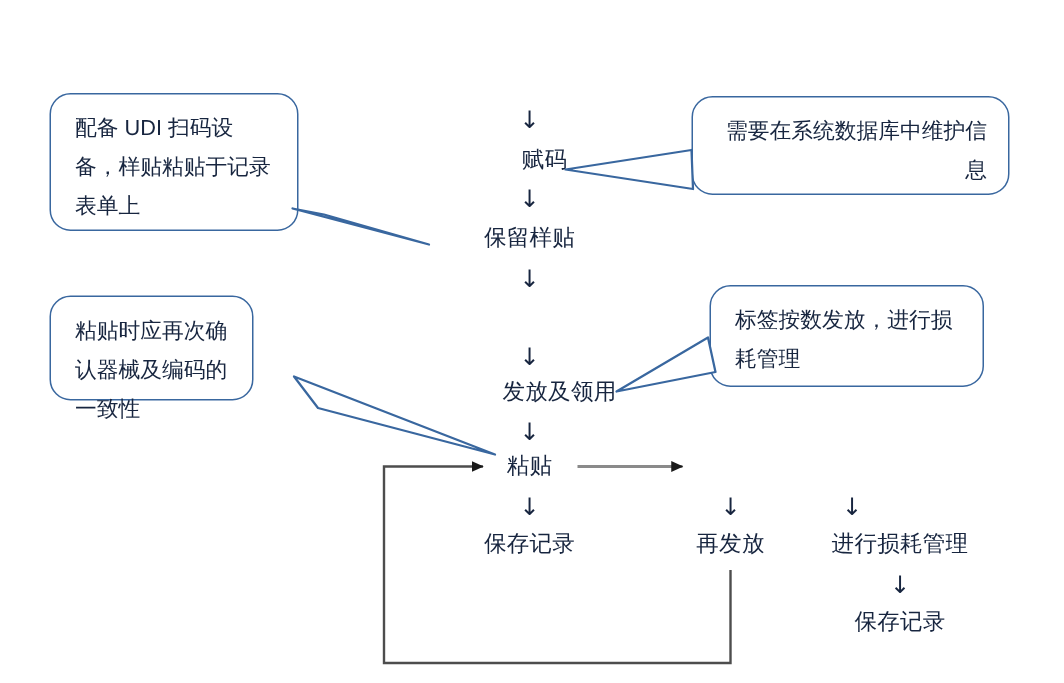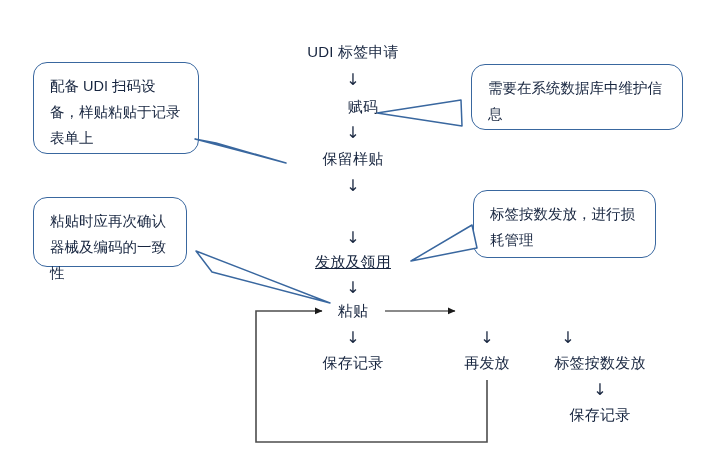--- a/index.html
+++ b/index.html
@@ -80,45 +80,44 @@
 
     <path d="M196,251 L330,303 L212,272 z" fill="#ffffff" stroke="#39679f" stroke-width="1.5" stroke-linejoin="round"></path>
 
     <path d="M472,225 L411,261 L477,248 z" fill="#ffffff" stroke="#39679f" stroke-width="1.5" stroke-linejoin="round"></path>
   </svg>
 
   <div class="callout" style="left:33px; top:62px; width:166px; height:92px;">
     <span>配备 UDI 扫码设备，样贴粘贴于记录表单上</span>
   </div>
 
-  <div class="callout" style="left:471px; top:64px; width:212px; height:66px;">
+  <div class="callout" style="left:461px; top:64px; width:212px; height:66px;text-align:right;">
     <span>需要在系统数据库中维护信息</span>
   </div>
 
-  <div class="callout" style="left:33px; top:197px; width:154px; height:70px;">
+  <div class="callout" style="left:33px; top:197px; width:136px; height:70px;">
     <span>粘贴时应再次确认器械及编码的一致性</span>
   </div>
 
   <div class="callout" style="left:473px; top:190px; width:183px; height:68px;">
     <span>标签按数发放，进行损耗管理</span>
   </div>
 
-  <div class="node" style="left:353px; top:52px;">UDI 标签申请</div>
   <div class="arrow-v" style="left:353px; top:80px;">↓</div>
   <div class="node" style="left:363px; top:107px;">赋码</div>
   <div class="arrow-v" style="left:353px; top:133px;">↓</div>
   <div class="node" style="left:353px; top:159px;">保留样贴</div>
   <div class="arrow-v" style="left:353px; top:186px;">↓</div>
   <div class="arrow-v" style="left:353px; top:238px;">↓</div>
-  <div class="node" style="left:353px; top:262px;text-decoration:underline;">发放及领用</div>
+  <div class="node" style="left:373px; top:262px;">发放及领用</div>
   <div class="arrow-v" style="left:353px; top:288px;">↓</div>
   <div class="node" style="left:353px; top:311px; z-index:5;">粘贴</div>
   <div class="arrow-v" style="left:353px; top:338px;">↓</div>
   <div class="node" style="left:353px; top:363px;">保存记录</div>
 
   <div class="arrow-v" style="left:487px; top:338px;">↓</div>
   <div class="arrow-v" style="left:568px; top:338px;">↓</div>
   <div class="node" style="left:487px; top:363px; z-index:5;">再发放</div>
-  <div class="node" style="left:600px; top:363px;">标签按数发放</div>
+  <div class="node" style="left:600px; top:363px;">进行损耗管理</div>
   <div class="arrow-v" style="left:600px; top:390px;">↓</div>
   <div class="node" style="left:600px; top:415px;">保存记录</div>
 
 </div>
 
 </body></html>

